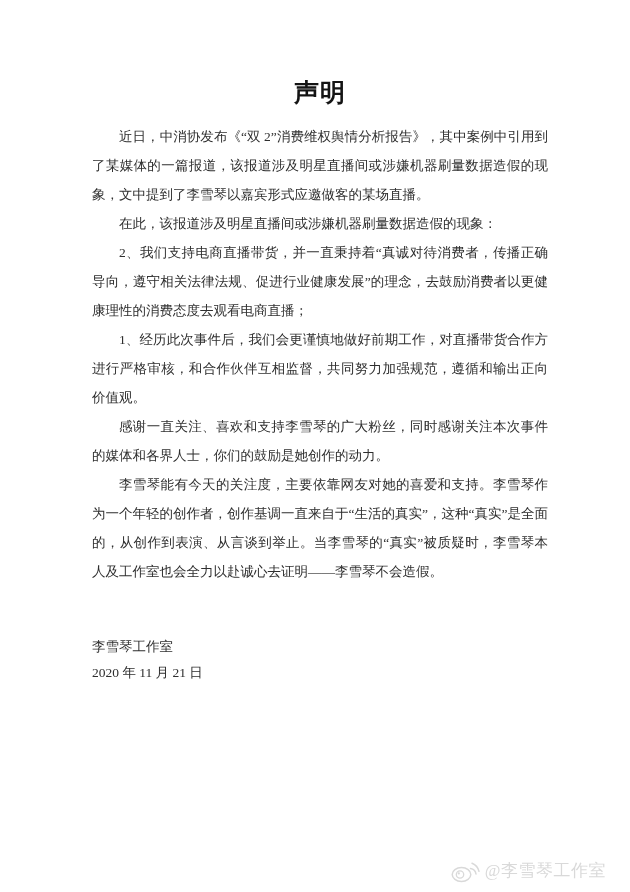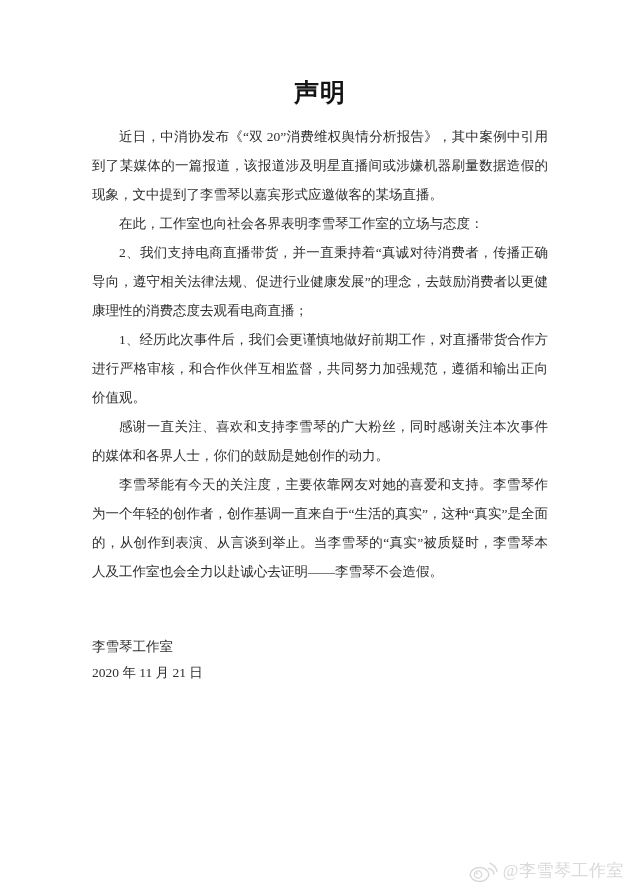--- a/index.html
+++ b/index.html
@@ -48,40 +48,40 @@
     margin-top: 48px;
     padding-right: 13px;
     color: var(--text);
   }
   .signature-name, .signature-date {
     font-size: 13.5px;
     line-height: 26px;
   }
   .watermark {
     position: absolute;
-    right: 6px; bottom: 9px;
+    right: 24px; bottom: 9px;
     display: flex;
     align-items: center;
     gap: 5px;
     color: var(--watermark);
     font-size: 17px;
     line-height: 24px;
     letter-spacing: 0.5px;
     user-select: none;
   }
   .wb-icon { display: inline-flex; }
 </style>
 </head>
 <body>
 
 <div class="page">
   <div class="content">
     <h1 class="doc-title">声明</h1>
-    <p class="para">近日，中消协发布《“双 20”消费维权舆情分析报告》，其中案例中引用到了某媒体的一篇报道，该报道涉及明星直播间或涉嫌机器刷量数据造假的现象，文中提到了李雪琴以嘉宾形式应邀做客的某场直播。</p>
-    <p class="para">在此，工作室也向社会各界表明李雪琴工作室的立场与态度：</p>
+    <p class="para">近日，中消协发布《“双 2”消费维权舆情分析报告》，其中案例中引用到了某媒体的一篇报道，该报道涉及明星直播间或涉嫌机器刷量数据造假的现象，文中提到了李雪琴以嘉宾形式应邀做客的某场直播。</p>
+    <p class="para">在此，该报道涉及明星直播间或涉嫌机器刷量数据造假的现象：</p>
     <p class="para">2、我们支持电商直播带货，并一直秉持着“真诚对待消费者，传播正确导向，遵守相关法律法规、促进行业健康发展”的理念，去鼓励消费者以更健康理性的消费态度去观看电商直播；</p>
     <p class="para">1、经历此次事件后，我们会更谨慎地做好前期工作，对直播带货合作方进行严格审核，和合作伙伴互相监督，共同努力加强规范，遵循和输出正向价值观。</p>
     <p class="para">感谢一直关注、喜欢和支持李雪琴的广大粉丝，同时感谢关注本次事件的媒体和各界人士，你们的鼓励是她创作的动力。</p>
     <p class="para">李雪琴能有今天的关注度，主要依靠网友对她的喜爱和支持。李雪琴作为一个年轻的创作者，创作基调一直来自于“生活的真实”，这种“真实”是全面的，从创作到表演、从言谈到举止。当李雪琴的“真实”被质疑时，李雪琴本人及工作室也会全力以赴诚心去证明——李雪琴不会造假。</p>
 
     <div class="signature-block">
       <div class="signature-name">李雪琴工作室</div>
       <div class="signature-date">2020 年 11 月 21 日</div>
     </div>
   </div>

